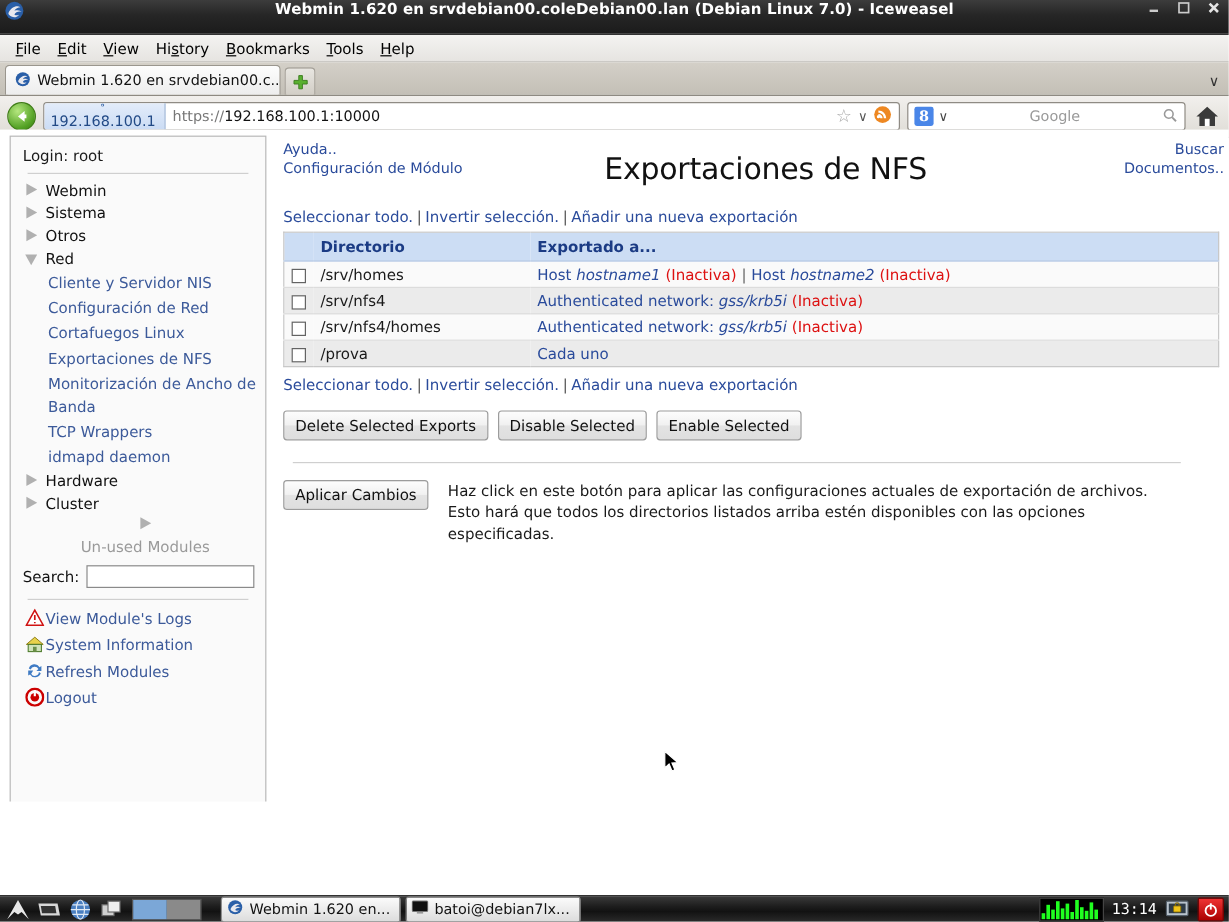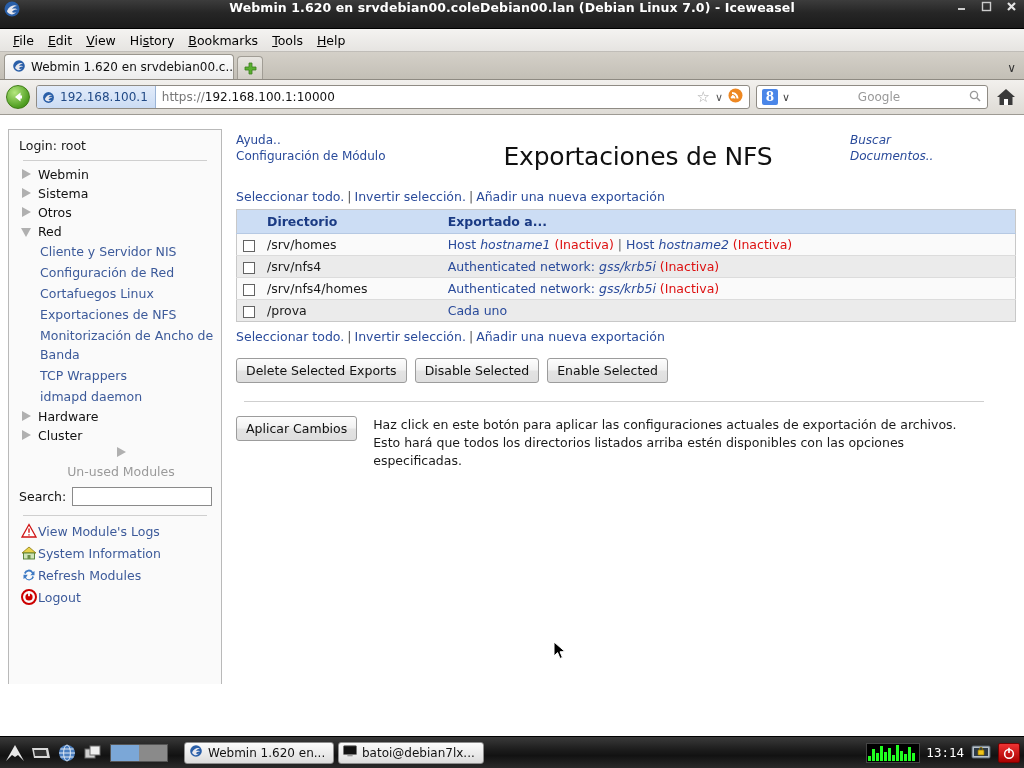--- a/index.html
+++ b/index.html
@@ -134,20 +134,21 @@
   }
   .id-chip {
     height: 22px;
     display: flex; align-items: center; gap: 5px;
     padding: 0 7px 0 5px;
     background: linear-gradient(to bottom,#e3ecfa,#cbdcf4);
     border-right: 1px solid #9bb4d6;
     font-size: 12px;
     color: #224a86;
     white-space: nowrap;
+    flex-direction: column;
   }
   .url-text {
     flex: 1 1 auto;
     padding-left: 6px;
     font-size: 12px;
     color: #777;
     white-space: nowrap;
     overflow: hidden;
   }
   .url-text b { color: #111; font-weight: normal; }
@@ -179,21 +180,20 @@
   .home-btn { width: 24px; height: 24px; flex: 0 0 auto; display:flex;align-items:center;justify-content:center;}
 
   
   #page {
     position: absolute;
     top: 108px; left: 0;
     width: 1024px;
     height: 560px;
     background: #ffffff;
     overflow: hidden;
-    margin-top: 16px;
   }
 
   
   #sidebar {
     position: absolute;
     left: 8px; top: 5px;
     width: 214px;
     height: 632px;
     border: 1px solid #b9b9b9;
     background: #fafafa;
@@ -266,21 +266,21 @@
   }
   .top-row {
     display: flex;
     justify-content: space-between;
     align-items: flex-start;
     padding-top: 8px;
   }
   .corner-links { font-size: 12px; line-height: 16px; }
   .corner-links a { color: #2a4b9b; text-decoration: none; display: block; }
   .corner-links.left { width: 190px; }
-  .corner-links.right { width: 170px; text-align: left; font-style: italic; }
+  .corner-links.right { width: 170px; text-align: right; }
   .page-title {
     flex: 1 1 auto;
     text-align: center;
     font-size: 25px;
     font-weight: normal;
     color: #111;
     padding-top: 10px;
     letter-spacing: -0.2px;
   }
   .actions-line {
@@ -357,21 +357,21 @@
     left: 553px; top: 517px;
     width: 14px; height: 20px;
     pointer-events: none;
     z-index: 50;
   }
 
   
   #taskbar {
     position: absolute;
     left: 0; bottom: 0;
-    width: 1024px; height: 32px;
+    width: 1024px; height: 22px;
     background: linear-gradient(to bottom, #3a3a3a 0%, #1d1d1d 40%, #121212 60%, #2a2a2a 100%);
     display: flex;
     align-items: center;
     border-top: 1px solid #000;
   }
   .launchers { display: flex; align-items: center; gap: 4px; padding-left: 4px; }
   .launch-ico { width: 22px; height: 22px; display:flex;align-items:center;justify-content:center; }
   .pager {
     display: flex; margin-left: 6px;
     border: 1px solid #555;

